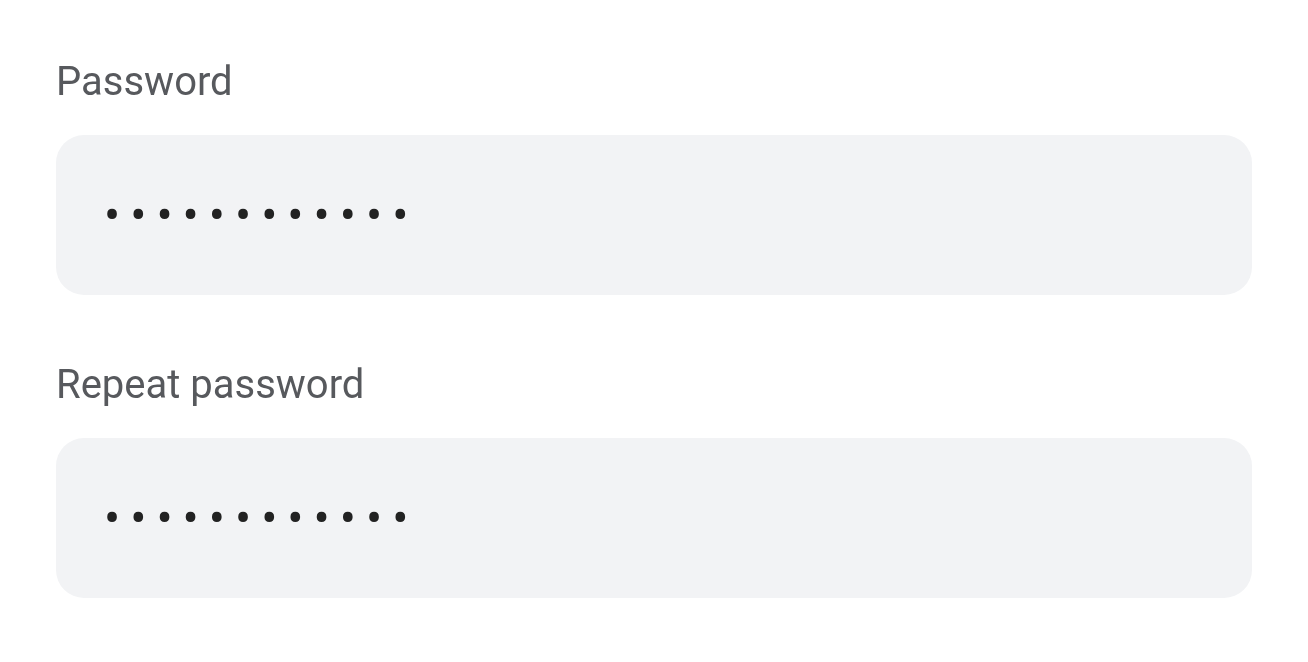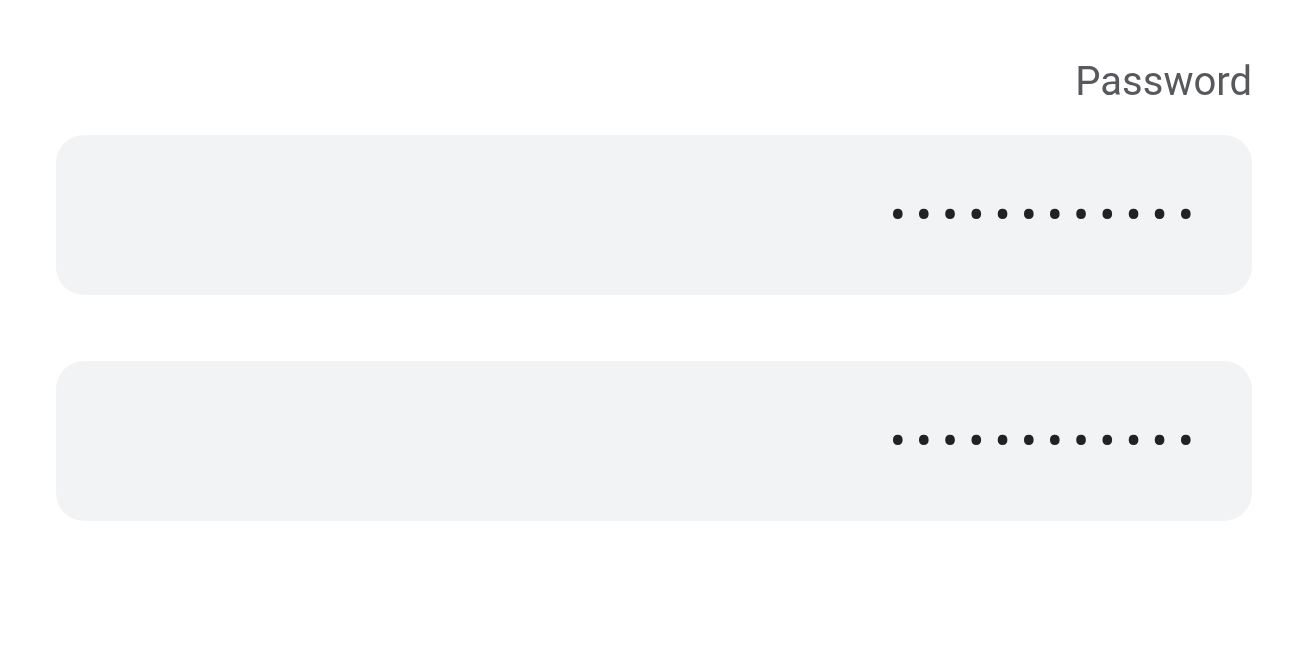--- a/index.html
+++ b/index.html
@@ -1,19 +1,18 @@
 <!DOCTYPE html>
 <html><head>
   <meta charset="utf-8">
   <style>
     * {
       box-sizing: border-box;
       margin: 0;
       padding: 0;
-      text-align: right;
     }
     body {
       font-family: -apple-system, BlinkMacSystemFont, "Segoe UI", Roboto, Helvetica, Arial, sans-serif;
       background: #ffffff;
       width: 1308px;
       height: 662px;
       padding: 58px 56px;
     }
     .field-group {
       margin-bottom: 66px;
@@ -53,16 +52,17 @@
 <body>
 
 <div class="field-group">
   <label class="field-label">Password</label>
   <div class="input-wrapper">
     <input type="password" class="password-input" value="••••••••••••" style="">
   </div>
 </div>
 
 <div class="field-group">
+  <label class="field-label">Repeat password</label>
   <div class="input-wrapper">
     <input type="password" class="password-input" value="••••••••••••" style="">
   </div>
 </div>
 
 </body></html>

